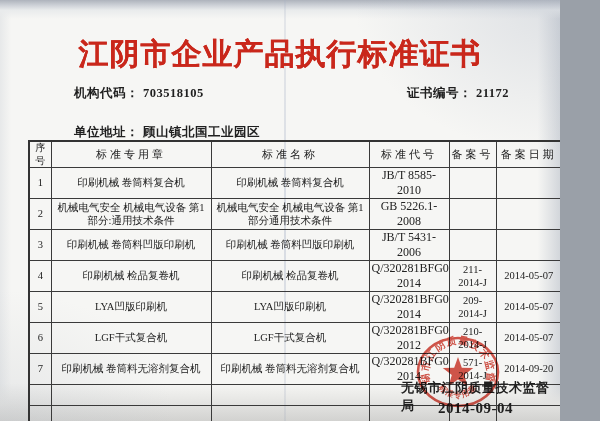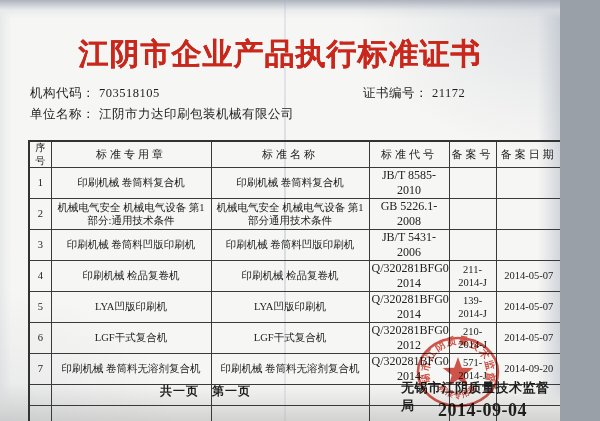--- a/index.html
+++ b/index.html
@@ -17,21 +17,21 @@
   }
   .crease{
     position:absolute;left:284px;top:0;width:2px;height:421px;
     background:linear-gradient(180deg, rgba(165,175,195,0.22), rgba(172,182,202,0.42) 55%, rgba(150,160,180,0.18));
   }
   .title{
     position:absolute;top:34px;left:0;width:100%;text-align:center;
     font-size:30px;font-weight:bold;letter-spacing:1px;color:#c9271b;
     text-shadow:0 0 0.5px #c9271b;
   }
-  .info-line{position:absolute;font-size:12.5px;font-weight:normal;white-space:nowrap;}
+  .info-line{position:absolute;font-size:12.5px;font-weight:bold;white-space:nowrap;margin-left:44px;}
   .info-line .lbl{letter-spacing:0.5px;}
   .info-line .val{margin-left:4px;letter-spacing:0.5px;}
   .std-table{
     position:absolute;left:28px;top:140px;width:533px;
     border-collapse:collapse;table-layout:fixed;
     font-size:10.5px;color:#222;
   }
   .std-table th,.std-table td{
     border:1px solid #3a3a3a;text-align:center;vertical-align:middle;
     padding:0 2px;line-height:1.25;overflow:hidden;
@@ -52,21 +52,21 @@
   .std-table tbody tr:nth-child(8){height:21px;}
   .std-table tbody tr:nth-child(9){height:19px;}
   .std-table tbody tr:nth-child(10){height:18px;}
   .footer-pageinfo{
     position:absolute;left:160px;top:383px;font-size:12px;font-weight:bold;letter-spacing:1px;
   }
   .footer-authority{
     position:absolute;left:401px;top:379px;font-size:13px;font-weight:bold;letter-spacing:0.5px;z-index:2;
   }
   .footer-date{
-    position:absolute;left:438px;top:400px;font-size:18px;font-weight:bold;letter-spacing:0.5px;z-index:2;
+    position:absolute;left:438px;top:400px;font-size:15px;font-weight:bold;letter-spacing:0.5px;z-index:2;
   }
   .stamp{
     position:absolute;left:398px;top:322px;width:120px;height:100px;z-index:3;
     opacity:0.85;mix-blend-mode:multiply;
   }
   .stamp .ring{stroke:#cf392c;fill:none;stroke-width:2.6;}
   .stamp .ring-text{fill:#cf392c;font-size:10px;letter-spacing:1.2px;font-weight:bold;
     font-family:"Liberation Serif",serif;}
   .stamp .bottom-text{fill:#cf392c;font-size:8px;letter-spacing:1px;font-weight:bold;
     font-family:"Liberation Serif",serif;}
@@ -80,22 +80,22 @@
   <div class="crease"></div>
 
   <div class="title">江阴市企业产品执行标准证书</div>
 
   <div class="info-line" style="left:30px;top:85px;">
     <span class="lbl">机构代码：</span><span class="val">703518105</span>
   </div>
   <div class="info-line" style="left:363px;top:85px;">
     <span class="lbl">证书编号：</span><span class="val">21172</span>
   </div>
-  <div class="info-line" style="left:30px;top:106px;">
-    <span class="lbl">单位名称：</span><span class="val">江阴市力达印刷包装机械有限公司</span>
+  <div class="info-line" style="left:30px;top:124px;">
+    <span class="lbl">单位地址：</span><span class="val">顾山镇北国工业园区</span>
   </div>
 
   <table class="std-table">
     <colgroup>
       <col style="width:22px">
         <col style="width:160px">
         <col style="width:158px">
       <col style="width:80px">
         <col style="width:47px">
         <col style="width:66px">
@@ -141,21 +141,21 @@
           <td class="c2">印刷机械 检品复卷机</td>
           <td class="c3">Q/320281BFG03-2014</td>
           <td class="c4">211-2014-J</td>
           <td class="c5">2014-05-07</td>
         </tr>
         <tr>
           <td class="c0">5</td>
           <td class="c1">LYA凹版印刷机</td>
           <td class="c2">LYA凹版印刷机</td>
           <td class="c3">Q/320281BFG01-2014</td>
-          <td class="c4">139-2014-J</td>
+          <td class="c4">209-2014-J</td>
           <td class="c5">2014-05-07</td>
         </tr>
         <tr>
           <td class="c0">6</td>
           <td class="c1">LGF干式复合机</td>
           <td class="c2">LGF干式复合机</td>
           <td class="c3">Q/320281BFG02-2012</td>
           <td class="c4">210-2014-J</td>
           <td class="c5">2014-05-07</td>
         </tr>
@@ -187,21 +187,20 @@
           <td class="c0"></td>
           <td class="c1"></td>
           <td class="c2"></td>
           <td class="c3"></td>
           <td class="c4"></td>
           <td class="c5"></td>
         </tr>
       </tbody>
   </table>
 
-  <div class="footer-pageinfo">共一页　第一页</div>
   <div class="footer-authority">无锡市江阴质量技术监督局</div>
   <div class="footer-date">2014-09-04</div>
 
   <svg class="stamp" viewBox="-60 -50 120 100">
     <ellipse class="ring" cx="0" cy="0" rx="40" ry="34"></ellipse>
     <defs>
       <path id="ringArc" d="M -28.5,9 A 29.5,29.5 0 1 1 28.5,9"></path>
       <path id="bottomArc" d="M -20,14 A 23,23 0 0 0 20,14"></path>
     </defs>
     <text class="ring-text" text-anchor="middle">

